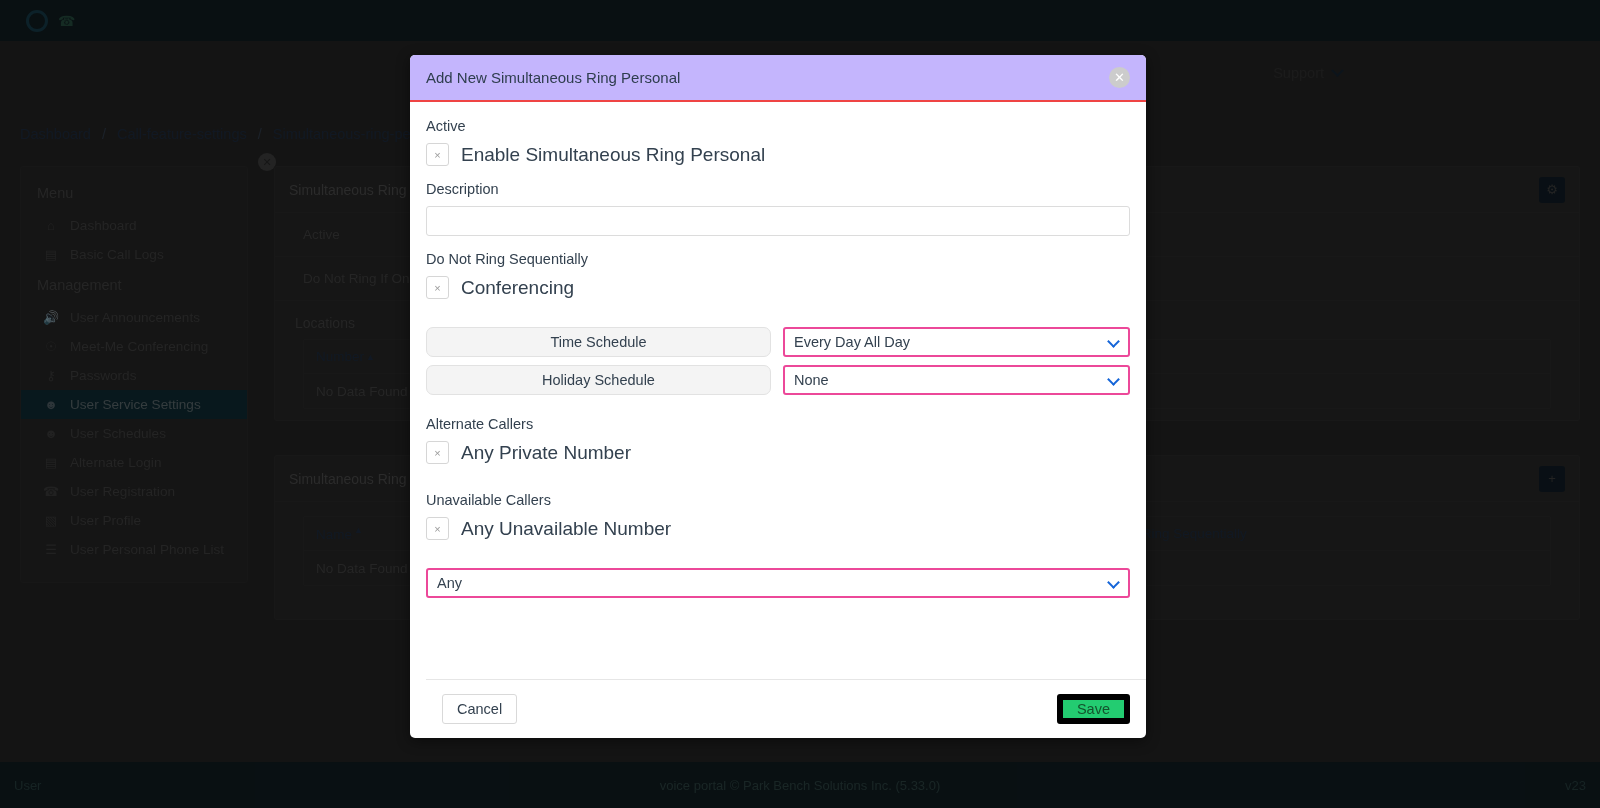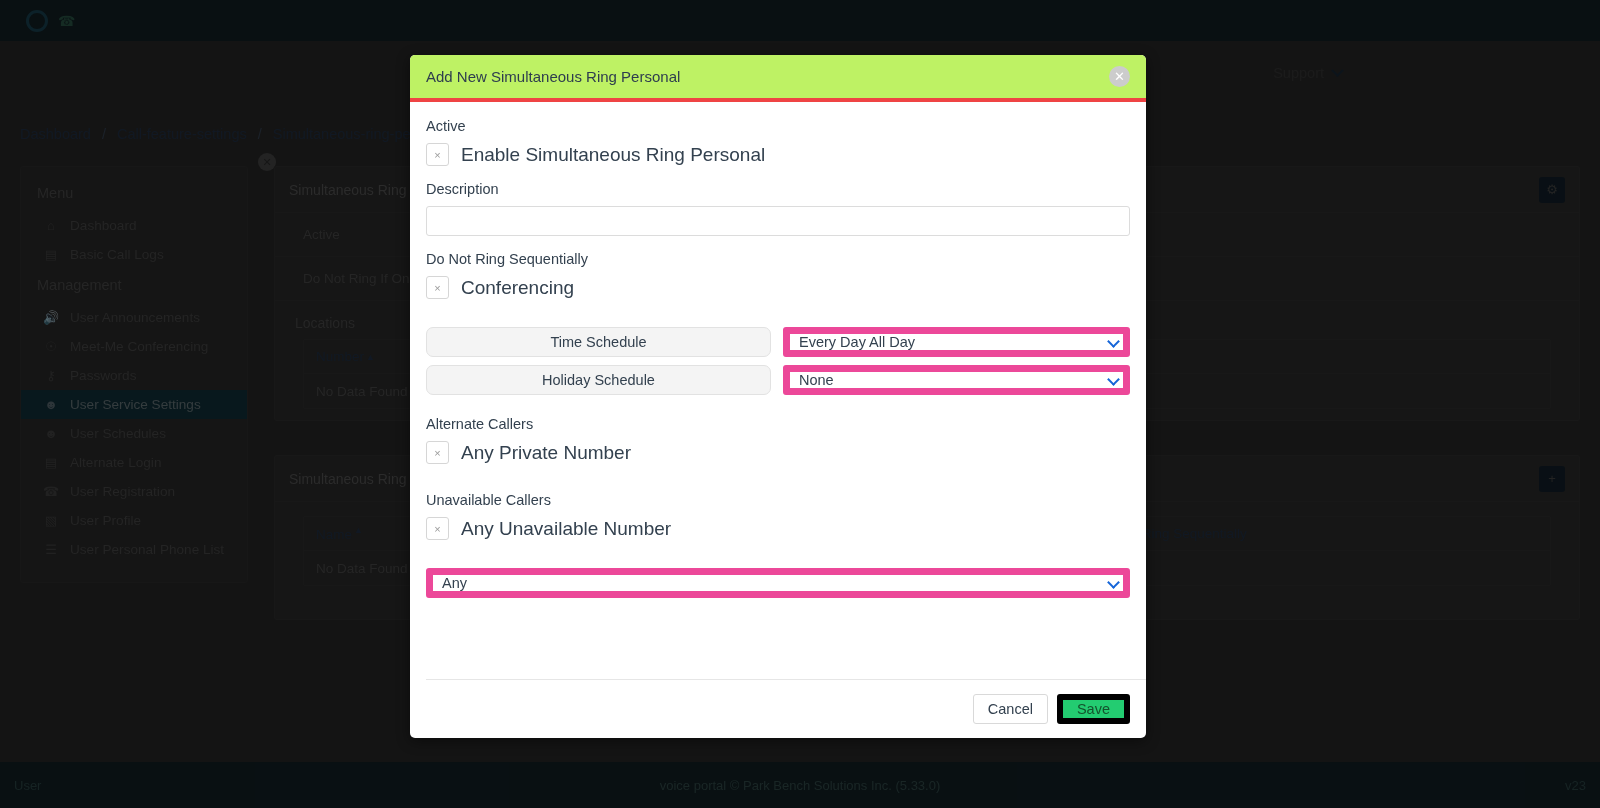--- a/index.html
+++ b/index.html
@@ -94,34 +94,34 @@
   
   #overlay { position: absolute; inset: 0; background: rgba(0,0,0,0.52); }
 
   #modal {
     position: absolute; left: 410px; top: 55px; width: 736px; height: 683px;
     background: #fff; border-radius: 5px;
     box-shadow: 0 3px 14px rgba(0,0,0,.45);
     display: flex; flex-direction: column;
   }
   .m-head {
-    height: 47px; flex: 0 0 47px; background: #bef264;
-    border-bottom: 4px solid #ef4444; border-radius: 5px 5px 0 0;
+    height: 47px; flex: 0 0 47px; background: #c4b5fd;
+    border-bottom: 2px solid #ef4444; border-radius: 5px 5px 0 0;
     display: flex; align-items: center; padding: 0 16px;
   }
   .m-title { font-size: 15px; color: #2e3d4e; }
   .m-close {
     margin-left: auto; width: 21px; height: 21px; border-radius: 50%;
     background: #cccccc; color: #fff; font-size: 13px; line-height: 1;
     display: flex; align-items: center; justify-content: center;
   }
   .m-body { flex: 1 1 auto; padding: 16px 16px 0; overflow: hidden; }
   .m-foot {
     flex: 0 0 59px; border-top: 1px solid #e6e6e6;
-    display: flex; align-items: center; justify-content: flex-end; gap: 9px; padding: 0 16px; margin-left: 16px;
+    display: flex; align-items: center; justify-content: space-between; gap: 9px; padding: 0 16px; margin-left: 16px;
   }
 
   .f-label { font-size: 14.5px; color: #33414f; margin: 0 0 9px 0; }
   .f-group { margin-bottom: 15px; }
   .cbrow { display: flex; align-items: center; gap: 12px; }
   .cbox {
     width: 23px; height: 23px; border: 1px solid #d6d6d6; border-radius: 3px;
     background: #fff; color: #9a9a9a; font-size: 11px;
     display: flex; align-items: center; justify-content: center;
   }
@@ -133,21 +133,21 @@
   }
 
   .sched-row { display: flex; gap: 12px; margin-bottom: 8px; }
   .sched-btn {
     flex: 0 0 345px; height: 30px; background: #f4f4f4; border: 1px solid #e2e2e2;
     border-radius: 7px; font-size: 14.5px; color: #33414f;
     display: flex; align-items: center; justify-content: center;
   }
   .sel-wrap { flex: 1 1 auto; position: relative; }
   .sel {
-    width: 100%; height: 30px; border: 7px solid #ec4899; border-radius: 3px;
+    width: 100%; height: 30px; border: 2px solid #ec4899; border-radius: 3px;
     background: #fff; font-size: 14.5px; color: #33414f;
     display: flex; align-items: center; padding: 0 28px 0 9px;
   }
   .chev {
     position: absolute; right: 12px; top: 10px;
     width: 9px; height: 9px;
     border-right: 2px solid #1565d8; border-bottom: 2px solid #1565d8;
     transform: rotate(45deg);
   }
   .spacer12 { height: 13px; }

